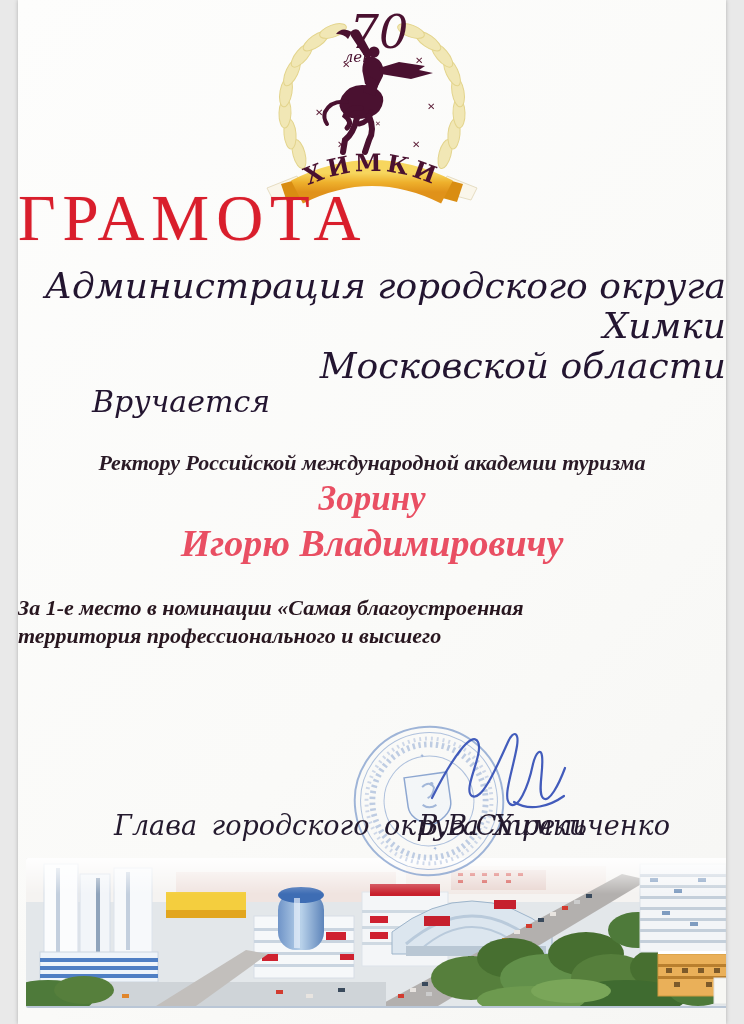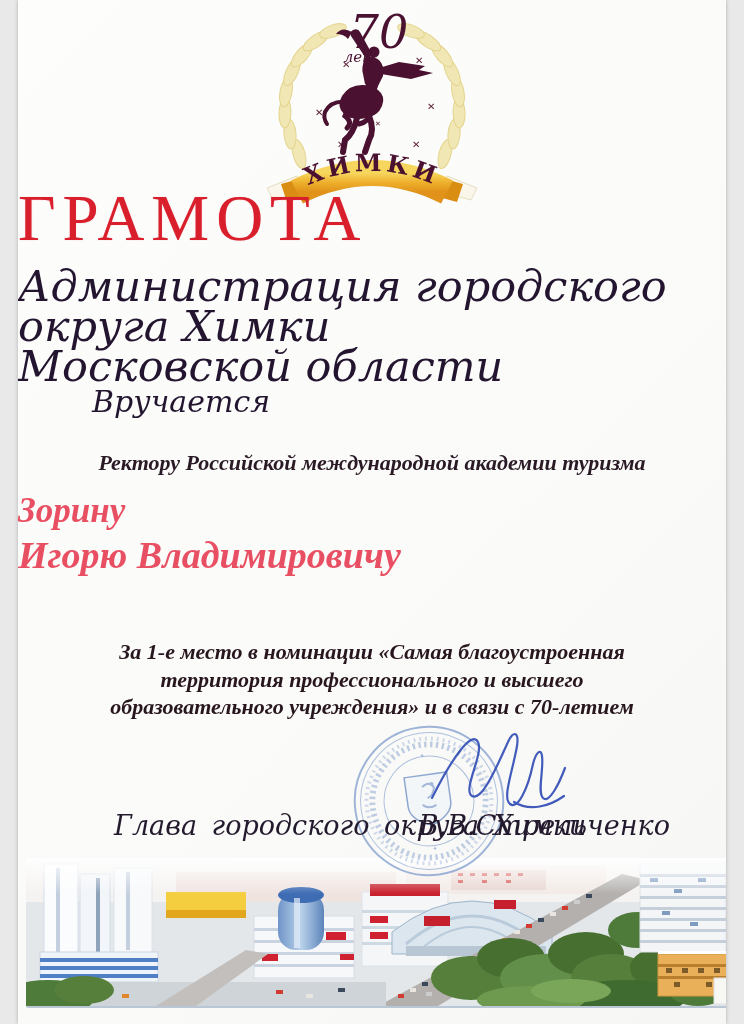--- a/index.html
+++ b/index.html
@@ -13,43 +13,43 @@
   
   .emblem{position:absolute;top:6px;left:50%;transform:translateX(-50%);}
   
   .title{
     position:absolute;top:186px;left:0;width:100%;text-align:left;
     font-family:"Liberation Serif", serif;font-size:65px;font-weight:400;
     letter-spacing:7px;color:#d91e2c;line-height:1;
     text-shadow:0 0 1px rgba(217,30,44,.4);
   }
   .issuer{
-    position:absolute;top:266px;left:0;width:100%;text-align:left;
-    font-style:italic;font-size:43px;line-height:40px;color:#231530;
+    position:absolute;top:266px;left:0;width:100%;text-align:right;
+    font-style:italic;font-size:36px;line-height:40px;color:#231530;
   }
   .presented{
     position:absolute;top:352px;left:74px;
     font-style:italic;font-size:30px;color:#231530;margin-top:32px;
   }
   .role{
     position:absolute;top:450px;left:0;width:100%;text-align:center;
     font-family:"Liberation Serif", serif;font-style:italic;font-weight:bold;
     font-size:22px;color:#2a1a26;
   }
   .name{
-    position:absolute;top:490px;left:0;width:100%;text-align:left;
+    position:absolute;top:478px;left:0;width:100%;text-align:center;
     font-family:"Liberation Serif", serif;font-style:italic;font-weight:bold;
     color:#e94f63;
   }
   .name .l1{font-size:35px;line-height:42px;}
   .name .l2{font-size:38px;line-height:46px;}
   .reason{
-    position:absolute;top:594px;left:0;width:100%;text-align:center;
+    position:absolute;top:594px;left:0;width:100%;
     font-family:"Liberation Serif", serif;font-style:italic;font-weight:bold;
-    font-size:22px;line-height:27.5px;color:#28161f;margin-top:44px;
+    font-size:22px;line-height:27.5px;color:#28161f;
   }
   .stamp{position:absolute;left:328px;top:718px;opacity:.88;}
   .signature-ink{position:absolute;left:400px;top:712px;}
   .foot-left{
     position:absolute;left:60px;top:810px;
     font-style:italic;font-size:27px;color:#241a2e;word-spacing:6px;margin-left:36px;
   }
   .foot-right{
     position:absolute;right:56px;top:810px;
     font-style:italic;font-size:27px;color:#241a2e;
@@ -146,21 +146,20 @@
 
   <div class="role">Ректору Российской международной  академии туризма</div>
   <div class="name">
     <div class="l1">Зорину</div>
     <div class="l2">Игорю Владимировичу</div>
   </div>
 
   <div class="reason">
     <div>За 1-е место в номинации «Самая благоустроенная</div>
     <div>территория профессионального и высшего</div>
-    <div>образовательного учреждения» и в связи с 70-летием</div>
   </div>
 
   <div class="photo">
     <svg width="730" height="148" viewBox="0 0 730 148" preserveAspectRatio="none">
       <defs>
         <linearGradient id="towerG" x1="0" y1="0" x2="1" y2="0">
           <stop offset="0" stop-color="#6f94c8"></stop>
             <stop offset=".5" stop-color="#b9d2ea"></stop>
             <stop offset="1" stop-color="#5d84ba"></stop>
         </linearGradient>

